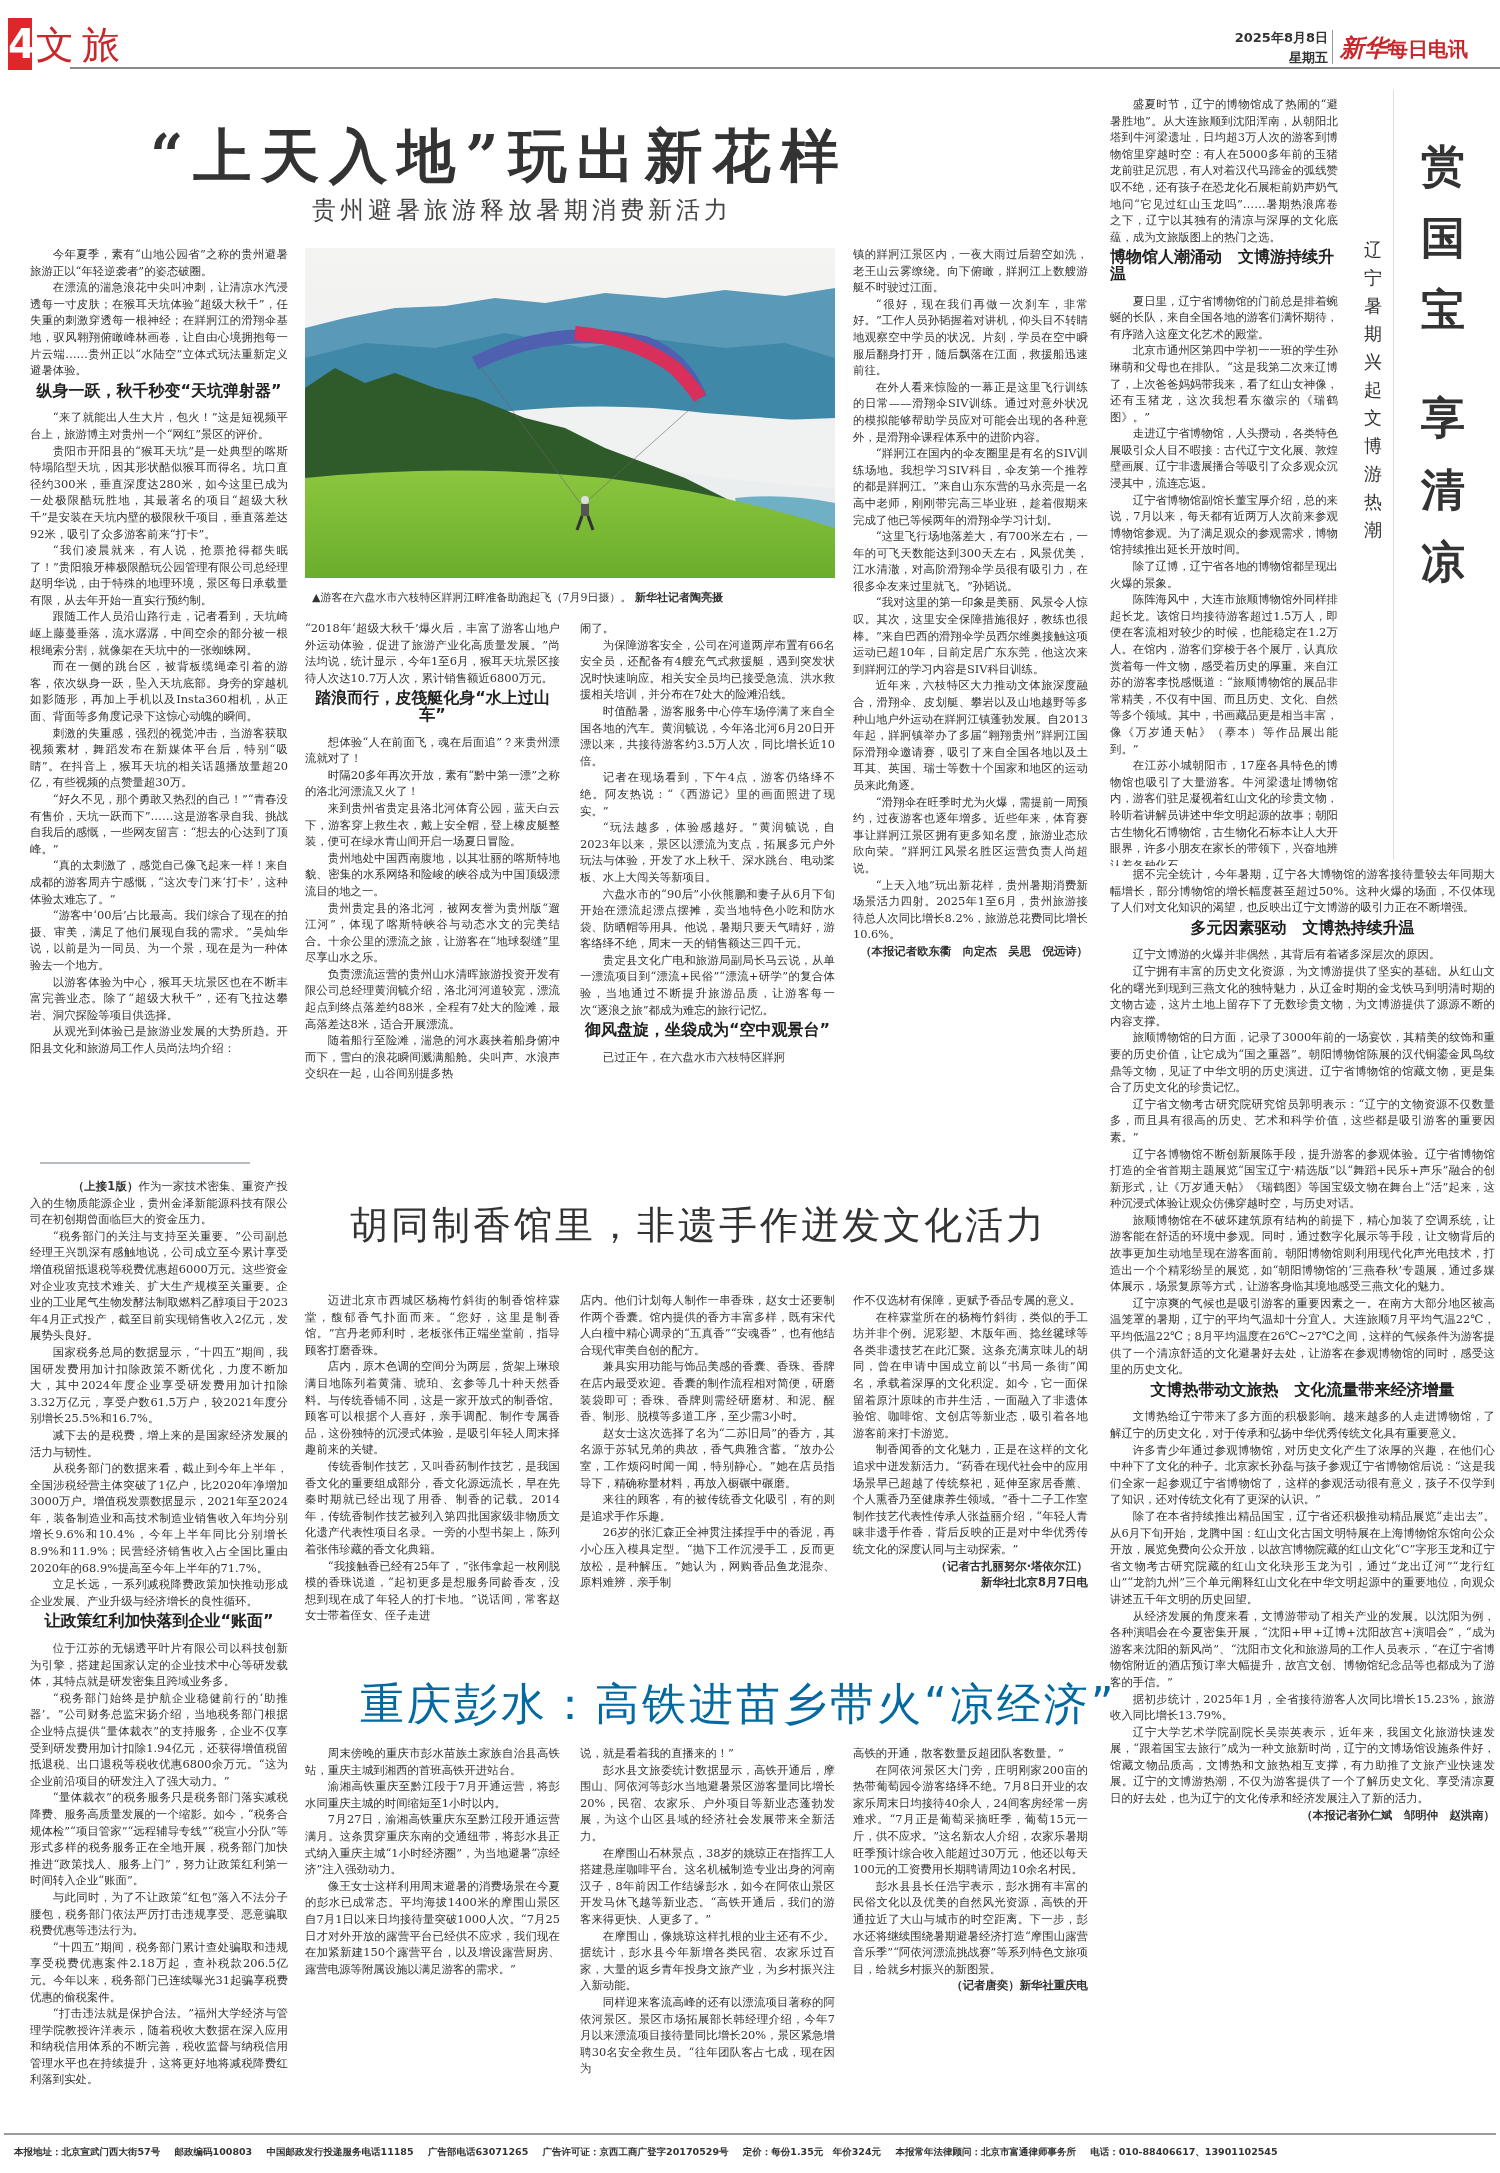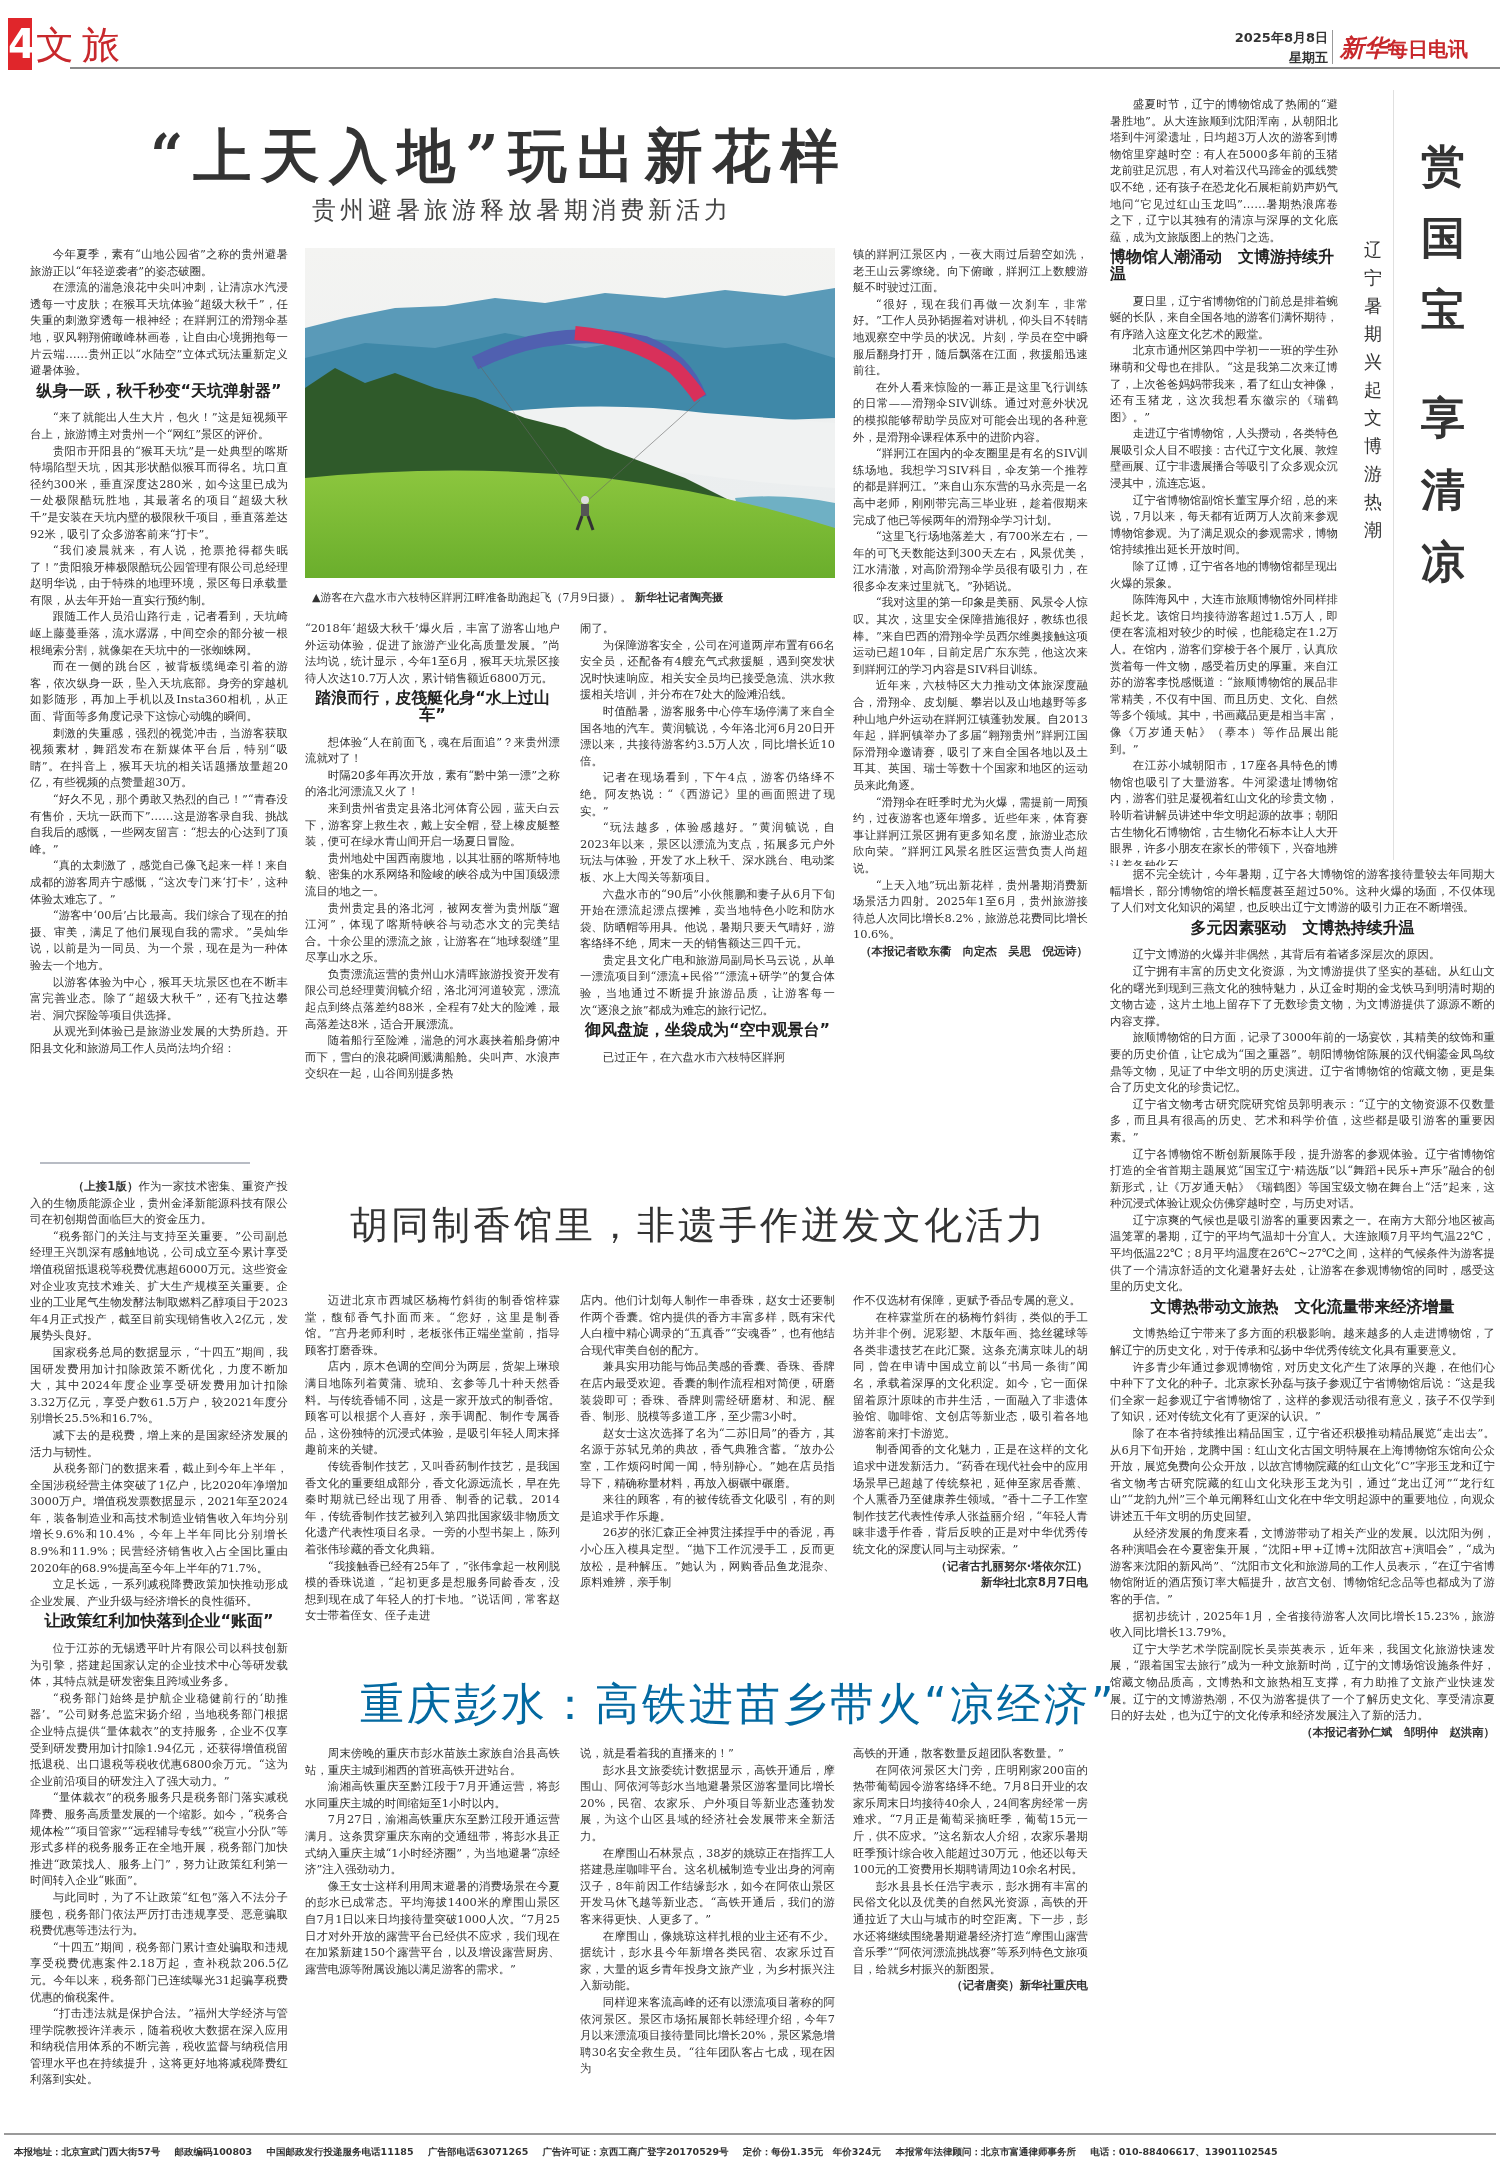--- a/index.html
+++ b/index.html
@@ -250,20 +250,21 @@
 </div>
 
 <div class="col" style="left:1110px; top:866px; width:385px; height:1265px;">
   <p>据不完全统计，今年暑期，辽宁各大博物馆的游客接待量较去年同期大幅增长，部分博物馆的增长幅度甚至超过50%。这种火爆的场面，不仅体现了人们对文化知识的渴望，也反映出辽宁文博游的吸引力正在不断增强。</p>
   <h4>多元因素驱动　文博热持续升温</h4>
   <p>辽宁文博游的火爆并非偶然，其背后有着诸多深层次的原因。</p>
   <p>辽宁拥有丰富的历史文化资源，为文博游提供了坚实的基础。从红山文化的曙光到现到三燕文化的独特魅力，从辽金时期的金戈铁马到明清时期的文物古迹，这片土地上留存下了无数珍贵文物，为文博游提供了源源不断的内容支撑。</p>
   <p>旅顺博物馆的日方面，记录了3000年前的一场宴饮，其精美的纹饰和重要的历史价值，让它成为“国之重器”。朝阳博物馆陈展的汉代铜鎏金凤鸟纹鼎等文物，见证了中华文明的历史演进。辽宁省博物馆的馆藏文物，更是集合了历史文化的珍贵记忆。</p>
   <p>辽宁省文物考古研究院研究馆员郭明表示：“辽宁的文物资源不仅数量多，而且具有很高的历史、艺术和科学价值，这些都是吸引游客的重要因素。”</p>
   <p>辽宁各博物馆不断创新展陈手段，提升游客的参观体验。辽宁省博物馆打造的全省首期主题展览“国宝辽宁·精选版”以“舞蹈+民乐+声乐”融合的创新形式，让《万岁通天帖》《瑞鹤图》等国宝级文物在舞台上“活”起来，这种沉浸式体验让观众仿佛穿越时空，与历史对话。</p>
+  <p>旅顺博物馆在不破坏建筑原有结构的前提下，精心加装了空调系统，让游客能在舒适的环境中参观。同时，通过数字化展示等手段，让文物背后的故事更加生动地呈现在游客面前。朝阳博物馆则利用现代化声光电技术，打造出一个个精彩纷呈的展览，如“朝阳博物馆的‘三燕春秋’专题展，通过多媒体展示，场景复原等方式，让游客身临其境地感受三燕文化的魅力。</p>
   <p>辽宁凉爽的气候也是吸引游客的重要因素之一。在南方大部分地区被高温笼罩的暑期，辽宁的平均气温却十分宜人。大连旅顺7月平均气温22℃，平均低温22℃；8月平均温度在26℃~27℃之间，这样的气候条件为游客提供了一个清凉舒适的文化避暑好去处，让游客在参观博物馆的同时，感受这里的历史文化。</p>
   <h4>文博热带动文旅热　文化流量带来经济增量</h4>
   <p>文博热给辽宁带来了多方面的积极影响。越来越多的人走进博物馆，了解辽宁的历史文化，对于传承和弘扬中华优秀传统文化具有重要意义。</p>
   <p>许多青少年通过参观博物馆，对历史文化产生了浓厚的兴趣，在他们心中种下了文化的种子。北京家长孙磊与孩子参观辽宁省博物馆后说：“这是我们全家一起参观辽宁省博物馆了，这样的参观活动很有意义，孩子不仅学到了知识，还对传统文化有了更深的认识。”</p>
   <p>除了在本省持续推出精品国宝，辽宁省还积极推动精品展览“走出去”。从6月下旬开始，龙腾中国：红山文化古国文明特展在上海博物馆东馆向公众开放，展览免费向公众开放，以故宫博物院藏的红山文化“C”字形玉龙和辽宁省文物考古研究院藏的红山文化玦形玉龙为引，通过“龙出辽河”“龙行红山”“龙韵九州”三个单元阐释红山文化在中华文明起源中的重要地位，向观众讲述五千年文明的历史回望。</p>
   <p>从经济发展的角度来看，文博游带动了相关产业的发展。以沈阳为例，各种演唱会在今夏密集开展，“沈阳+甲+辽博+沈阳故宫+演唱会”，“成为游客来沈阳的新风尚”、“沈阳市文化和旅游局的工作人员表示，“在辽宁省博物馆附近的酒店预订率大幅提升，故宫文创、博物馆纪念品等也都成为了游客的手信。”</p>
   <p>据初步统计，2025年1月，全省接待游客人次同比增长15.23%，旅游收入同比增长13.79%。</p>
   <p>辽宁大学艺术学院副院长吴崇英表示，近年来，我国文化旅游快速发展，“跟着国宝去旅行”成为一种文旅新时尚，辽宁的文博场馆设施条件好，馆藏文物品质高，文博热和文旅热相互支撑，有力助推了文旅产业快速发展。辽宁的文博游热潮，不仅为游客提供了一个了解历史文化、享受清凉夏日的好去处，也为辽宁的文化传承和经济发展注入了新的活力。</p>
   <p class="byline">（本报记者孙仁斌　邹明仲　赵洪南）</p>
 </div>

